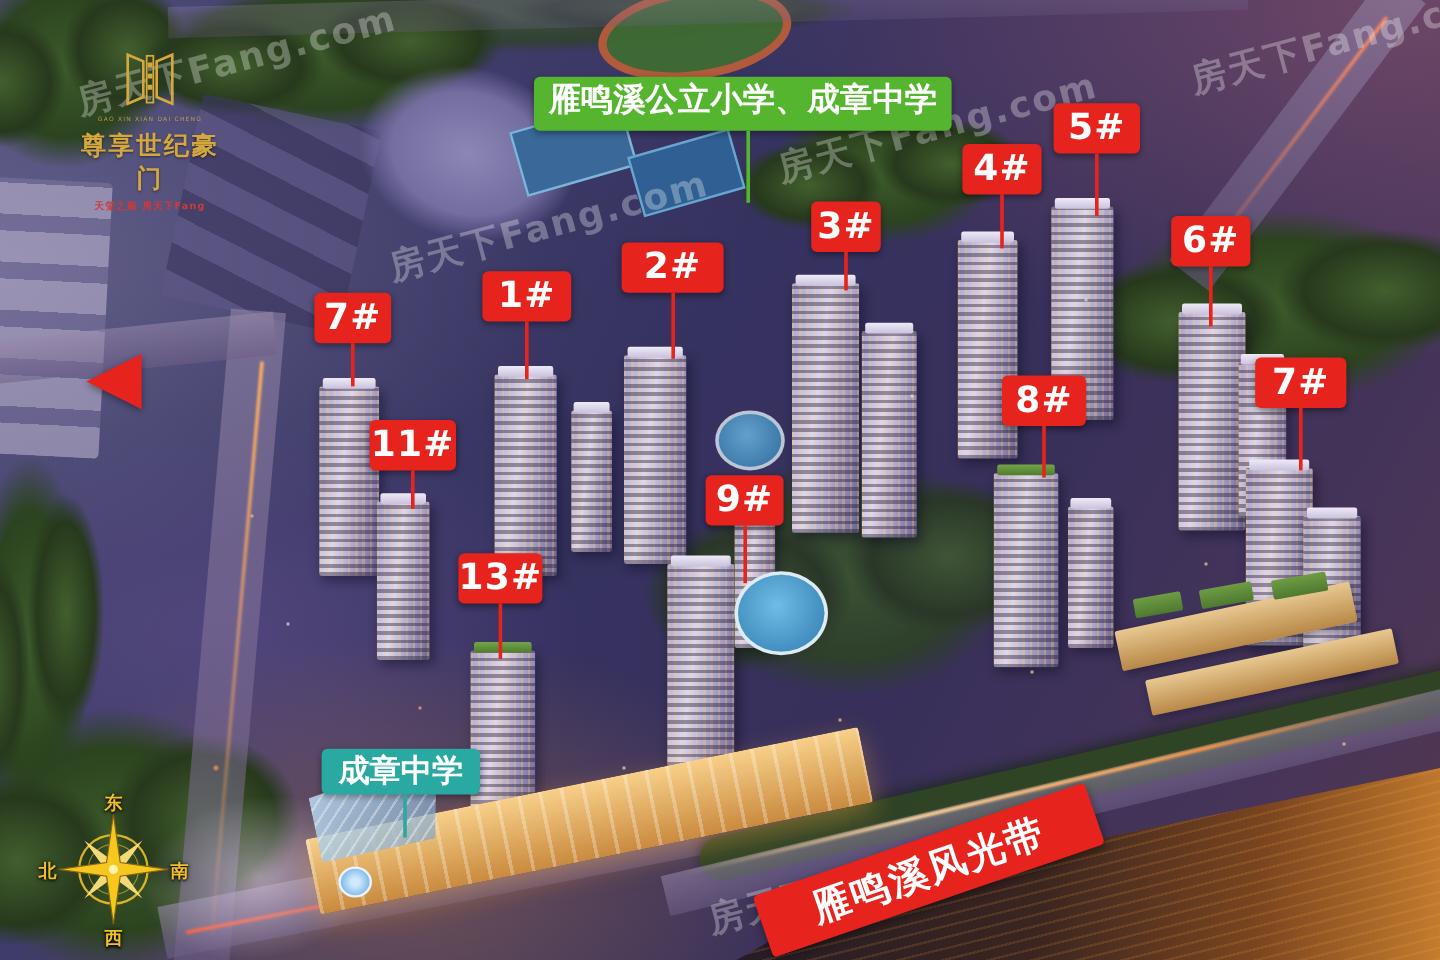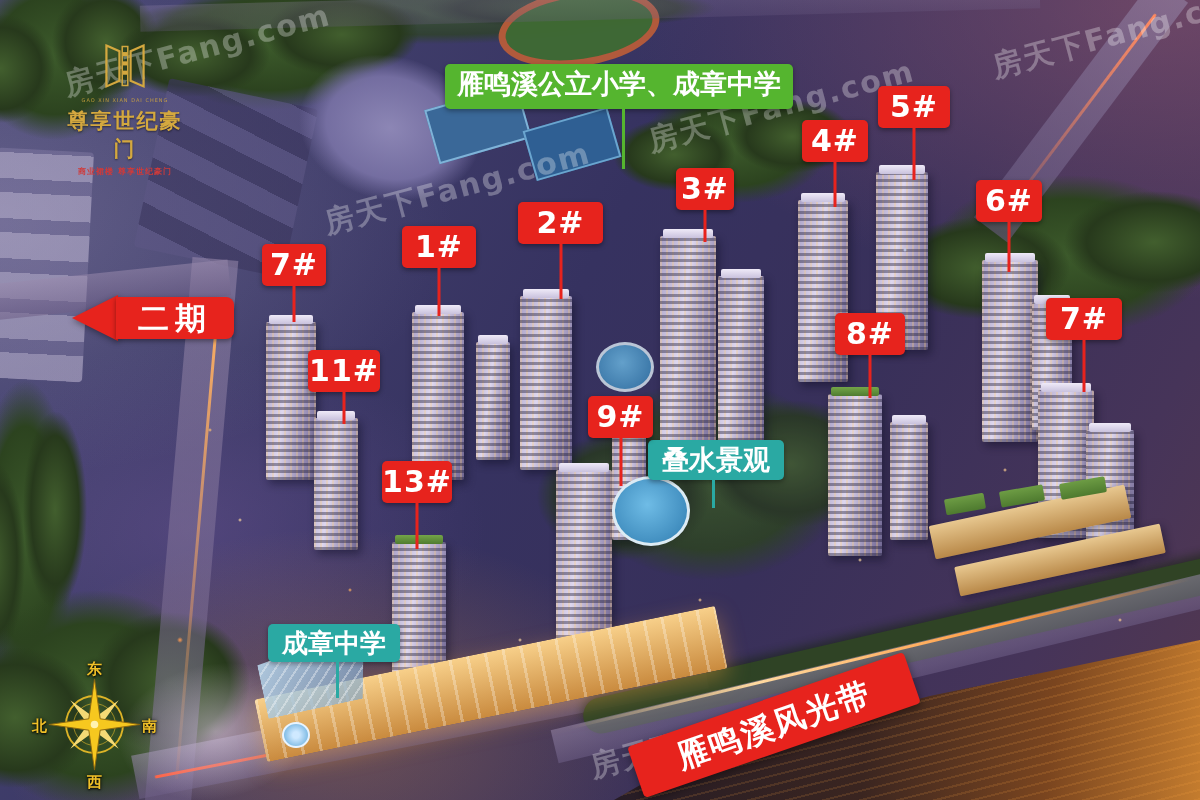--- a/index.html
+++ b/index.html
@@ -211,37 +211,32 @@
     <svg width="56" height="52" viewBox="0 0 60 56">
       <path d="M10 6 L24 12 V44 L10 50 Z" fill="none" stroke="#d4a83f" stroke-width="2.4"></path>
       <path d="M50 6 L36 12 V44 L50 50 Z" fill="none" stroke="#d4a83f" stroke-width="2.4"></path>
       <rect x="27" y="7" width="6" height="42" fill="none" stroke="#d4a83f" stroke-width="1.6"></rect>
       <rect x="27.8" y="13" width="4.4" height="4.4" fill="#d4a83f"></rect>
       <rect x="27.8" y="23" width="4.4" height="4.4" fill="#d4a83f"></rect>
       <rect x="27.8" y="33" width="4.4" height="4.4" fill="#d4a83f"></rect>
     </svg>
     <div class="latin">GAO XIN XIAN DAI CHENG</div>
     <div class="name">尊享世纪豪门</div>
-    <div class="tagline">商业裙楼 尊享世纪豪门</div>
+    <div class="tagline">天玺之巅 房天下Fang</div>
   </div>
 
   <div class="tag school">
     <span>雁鸣溪公立小学、成章中学</span>
     <i class="leader"></i>
   </div>
 
   <div class="phase2">
     <span class="head"></span>
-    <span class="body">二期</span>
-  </div>
-
-  <div class="tag waterfeat">
-    <span>叠水景观</span>
-    <i class="leader"></i>
-  </div>
+  </div>
+
 
   <div class="tag commercial">
     <span>成章中学</span>
     <i class="leader"></i>
   </div>
 
   <div class="banner">雁鸣溪风光带</div>
 
   <div id="bldg-layer">
       <div class="bldg-label" style="left: 262px; top: 244px; width: 64px;"><span>7#</span><i class="leader" style="height: 36px;"></i></div>

